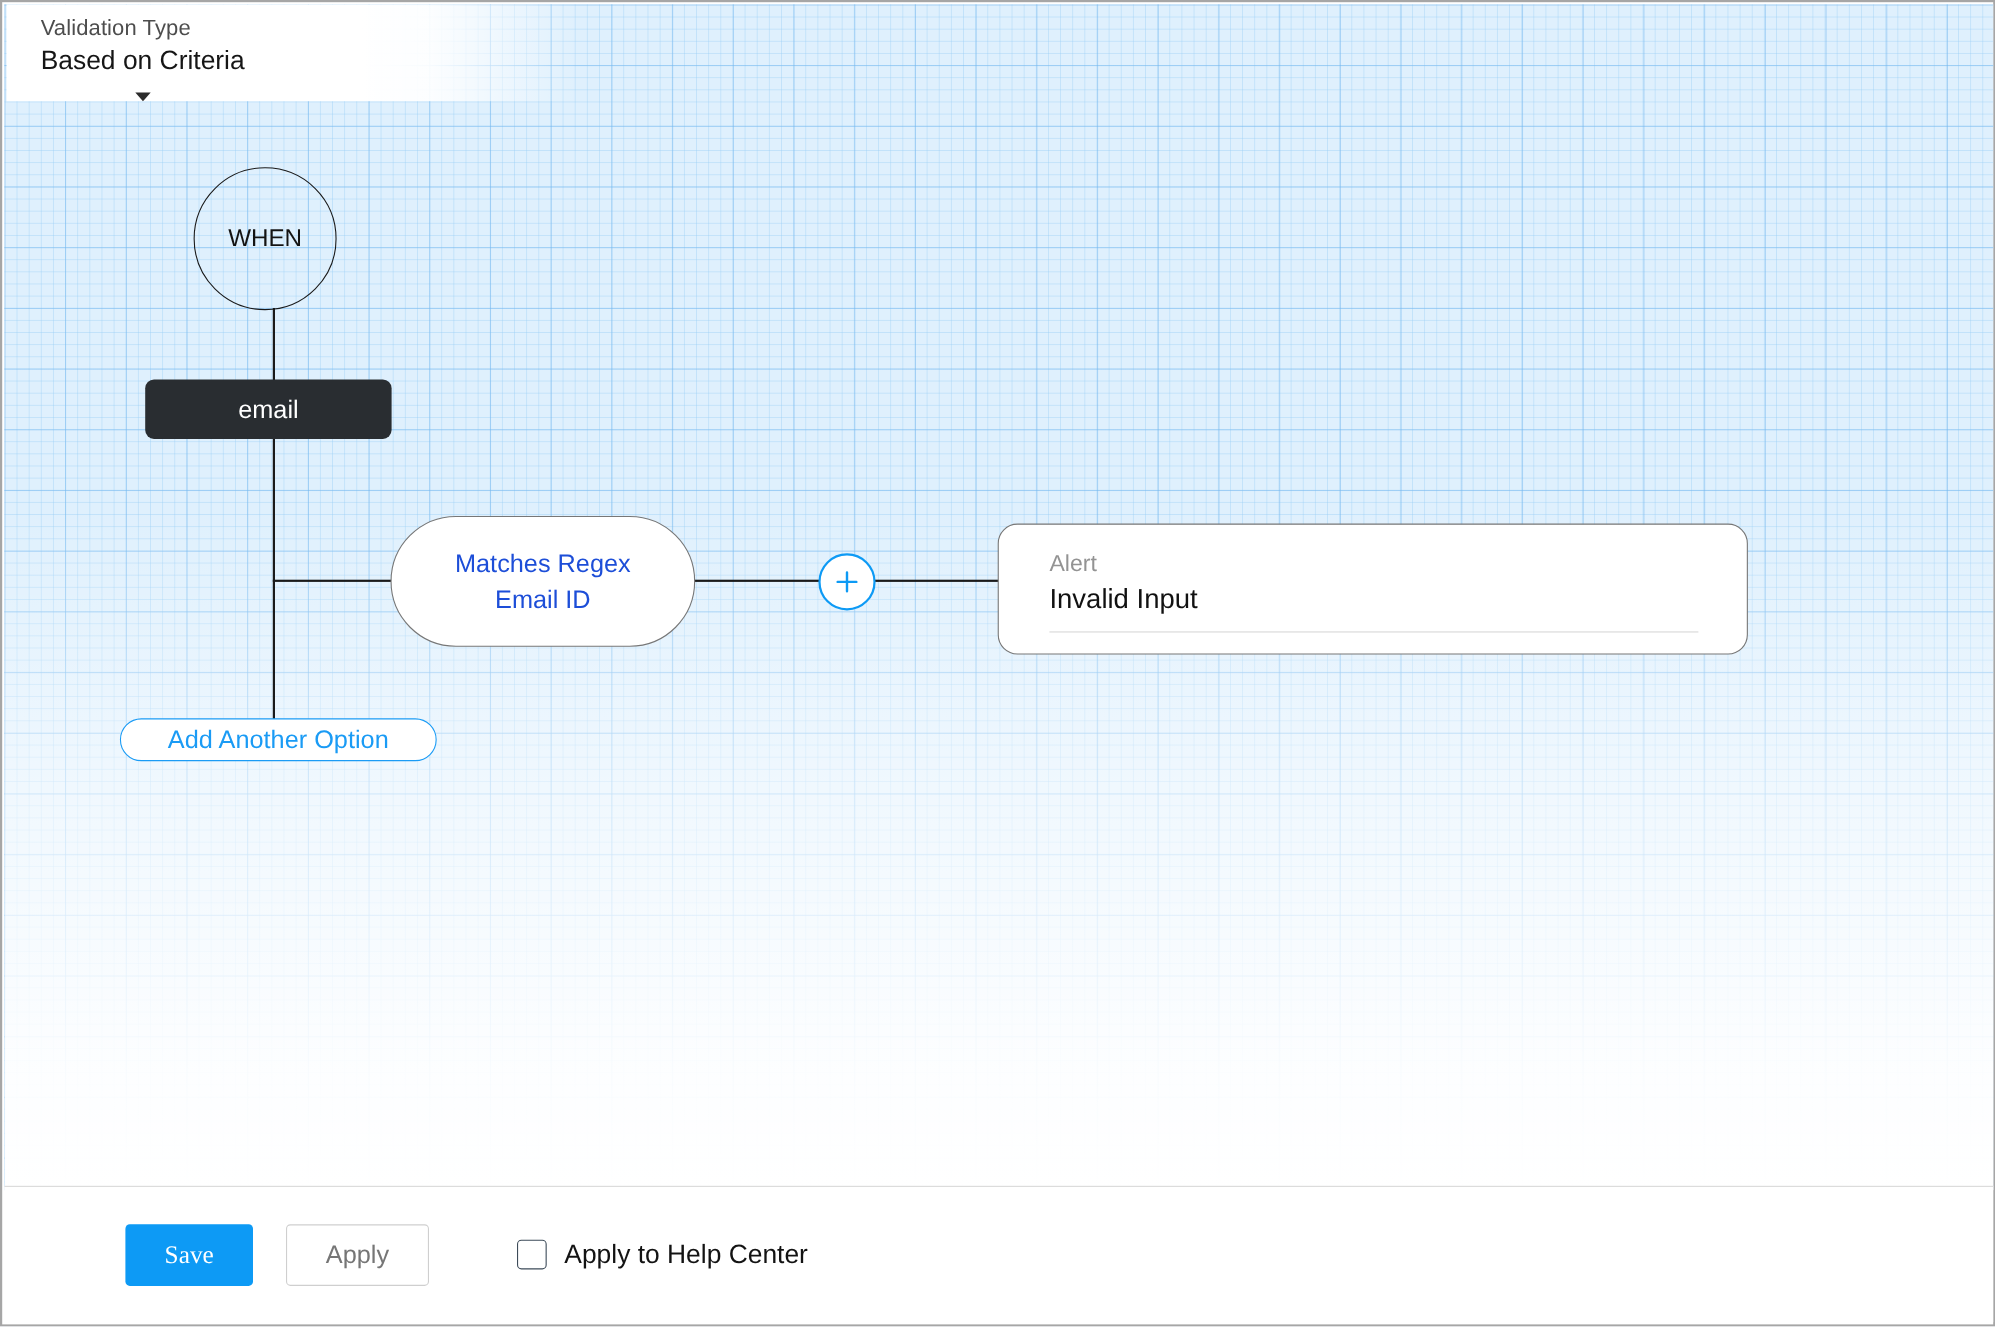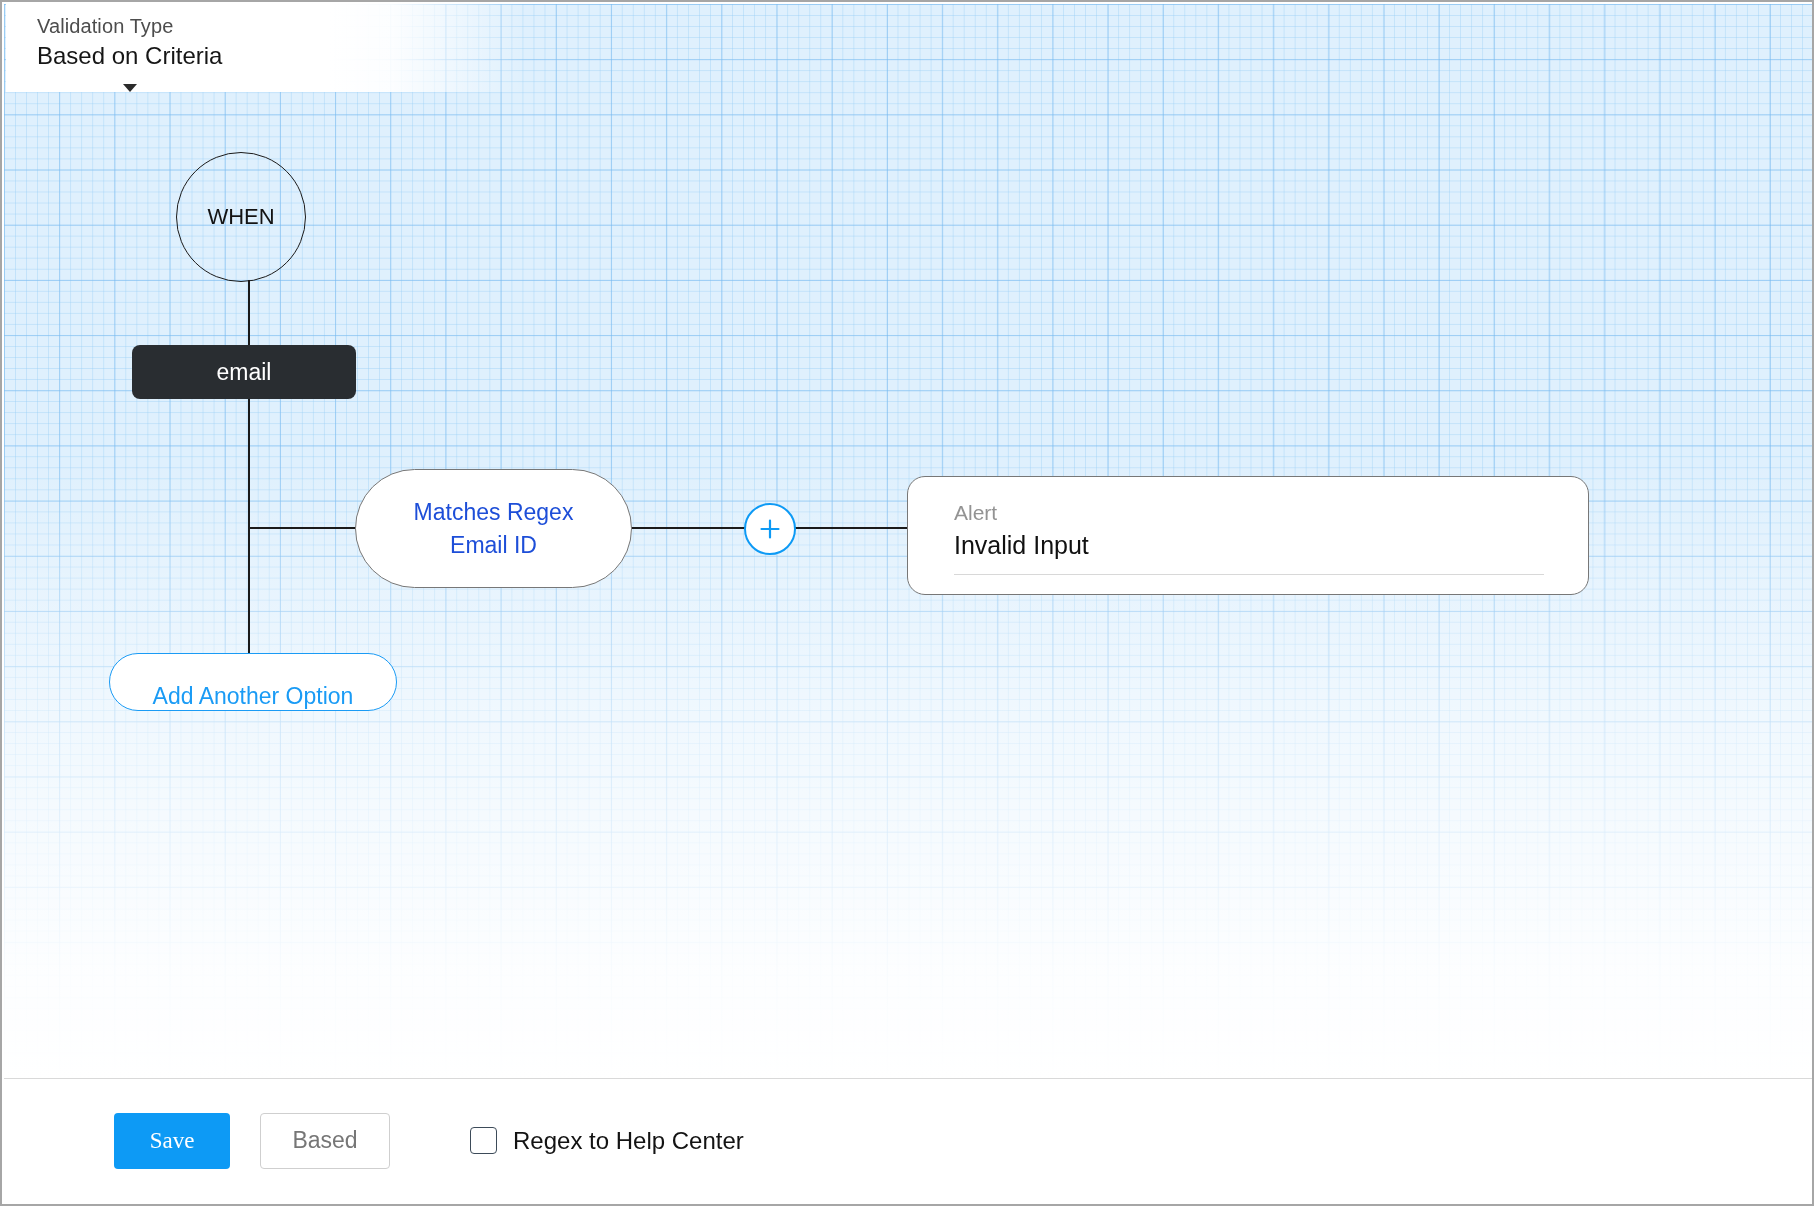--- a/index.html
+++ b/index.html
@@ -205,28 +205,28 @@
     padding-bottom: 14px;
     border-bottom: 1.4px solid #d8d8d8;
   }
 
   
   .btn-add-option {
     position: absolute;
     left: 105px;
     top: 649px;
     width: 288px;
-    height: 58px;
+    height: 39px;
     border-radius: 30px;
     background: #ffffff;
     border: 1.6px solid #1a9bf5;
     color: #1a9bf5;
     font-size: 23px;
     display: flex;
-    align-items: flex-end;
+    align-items: center;
     justify-content: center;
     cursor: pointer;
     box-sizing: border-box;
   }
 
   
   .footer {
     position: absolute;
     left: 2px;
     bottom: 2px;
@@ -337,20 +337,20 @@
       <div class="header-label">Validation Type</div>
       <div class="header-select">
         <span class="header-select-value">Based on Criteria</span>
         <span class="caret"></span>
       </div>
     </div>
   </div>
 
   <div class="footer">
     <button class="btn-save">Save</button>
-    <button class="btn-cancel">Based</button>
+    <button class="btn-cancel">Apply</button>
     <div class="apply-wrap">
       <span class="checkbox"></span>
-      <span class="apply-label">Regex to Help Center</span>
+      <span class="apply-label">Apply to Help Center</span>
     </div>
   </div>
 
 </div>
 
 </body></html>

